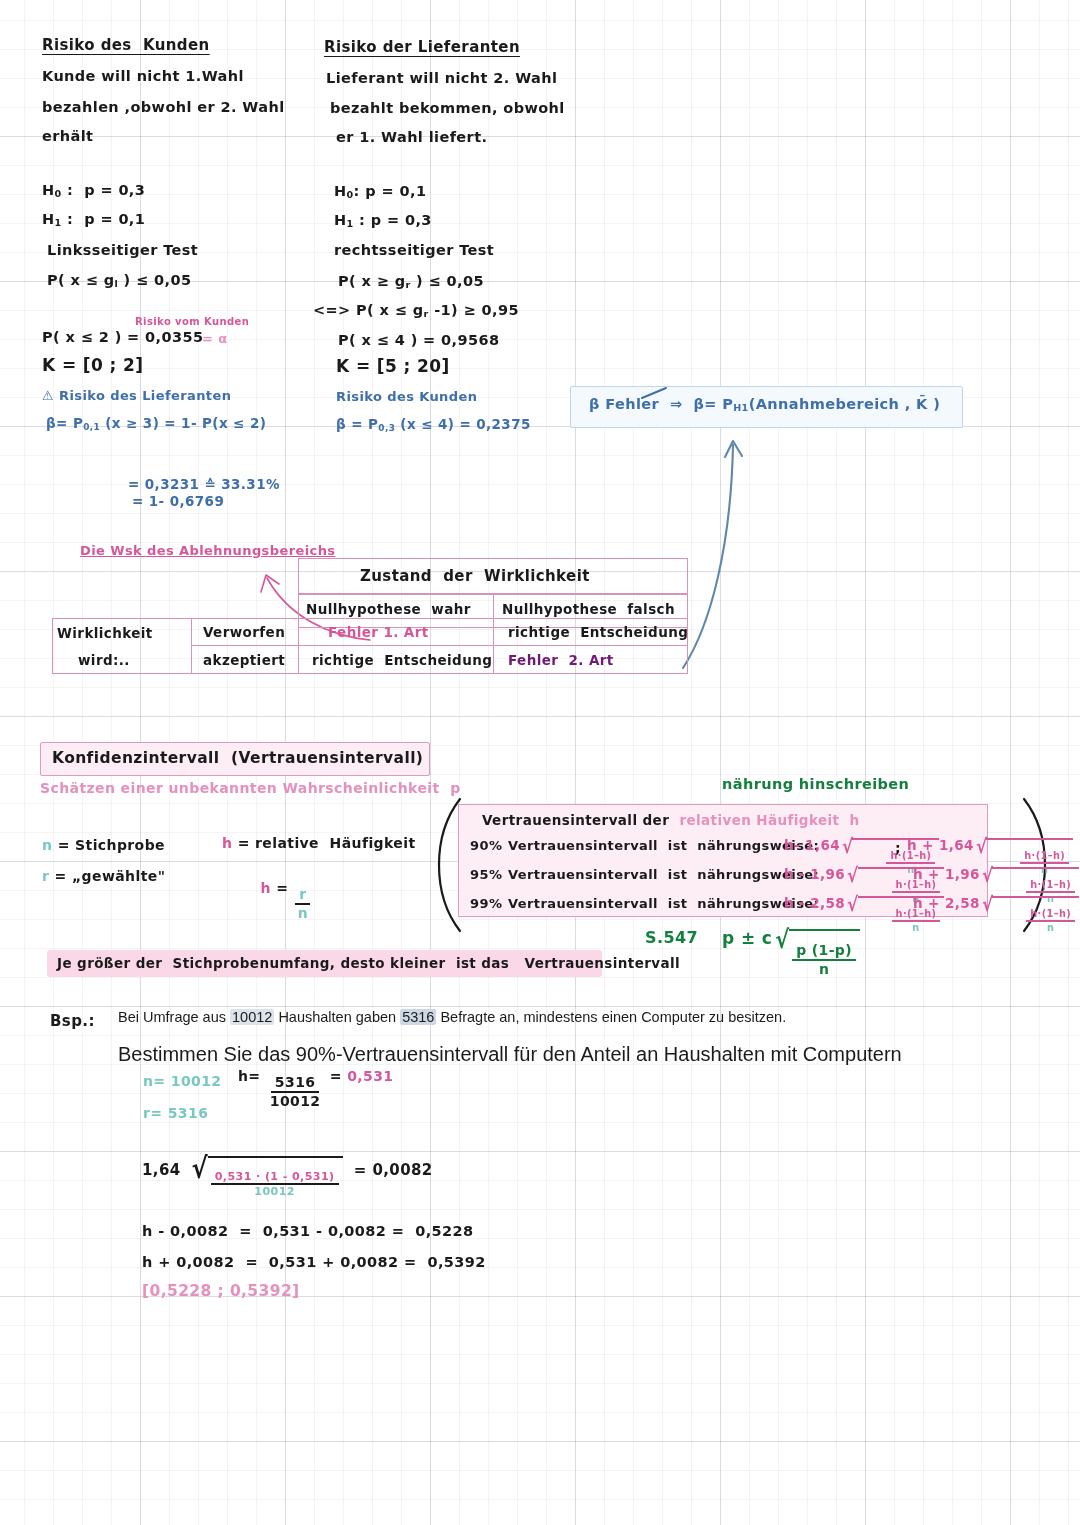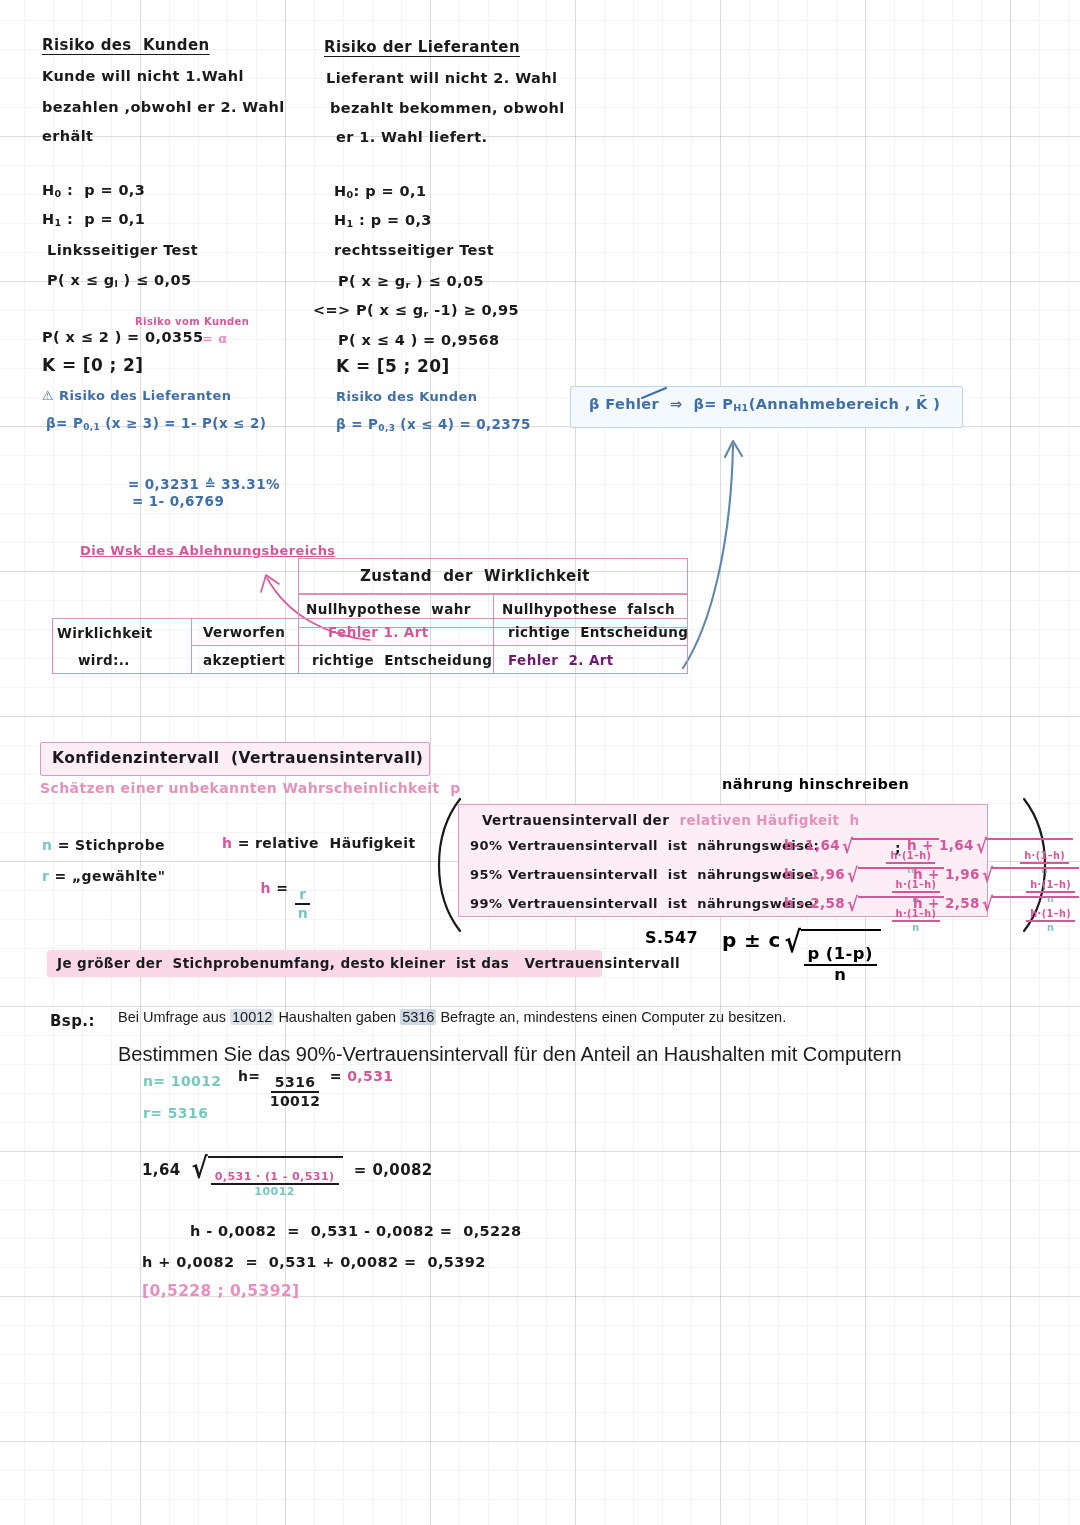--- a/index.html
+++ b/index.html
@@ -31,21 +31,21 @@
   
   .hw {
     font-family:"DejaVu Sans", sans-serif;
     font-weight:700;
     letter-spacing:0.4px;
   }
   .ink-black { color:#1a1a1a; }
   .ink-blue  { color:#3f6fa8; }
   .ink-pink  { color:#d6569a; }
   .ink-pinkl { color:#e690bd; }
-  .ink-purple{ color:#000000; }
+  .ink-purple{ color:#15803d; }
   .ink-teal  { color:#79c8c0; }
   .ink-lblue { color:#701a75; }
 
   .und { text-decoration:underline; text-underline-offset:4px; }
 
   .sub { font-size:0.66em; vertical-align:-0.25em; }
 
   
   .frac { display:inline-flex; flex-direction:column; align-items:center;
           vertical-align:-0.45em; line-height:1.02; }
@@ -209,33 +209,33 @@
 <div class="abs hw ink-black" style="left:508px; top:867px; font-size:13px;">Vertrauensintervall  ist  nährungsweise:</div>
 <div class="abs hw ink-pink" style="left:784px; top:866px; font-size:13.5px;">h - 1,96<span class="rad" style="margin-left:1px;"><span class="sign">√</span><span class="body"><span class="frac fracsm"><span class="num">h·(1–h)</span><span class="den ink-teal">n</span></span></span></span></div>
 <div class="abs hw ink-pink" style="left:913px; top:866px; font-size:13.5px;">h + 1,96<span class="rad" style="margin-left:1px;"><span class="sign">√</span><span class="body"><span class="frac fracsm"><span class="num">h·(1–h)</span><span class="den ink-teal">n</span></span></span></span></div>
 
 <div class="abs hw ink-black" style="left:470px; top:896px; font-size:13px;">99%</div>
 <div class="abs hw ink-black" style="left:508px; top:896px; font-size:13px;">Vertrauensintervall  ist  nährungsweise:</div>
 <div class="abs hw ink-pink" style="left:784px; top:895px; font-size:13.5px;">h - 2,58<span class="rad" style="margin-left:1px;"><span class="sign">√</span><span class="body"><span class="frac fracsm"><span class="num">h·(1–h)</span><span class="den ink-teal">n</span></span></span></span></div>
 <div class="abs hw ink-pink" style="left:913px; top:895px; font-size:13.5px;">h + 2,58<span class="rad" style="margin-left:1px;"><span class="sign">√</span><span class="body"><span class="frac fracsm"><span class="num">h·(1–h)</span><span class="den ink-teal">n</span></span></span></span></div>
 
 <div class="abs hw ink-purple" style="left:645px; top:928px; font-size:16px;">S.547</div>
-<div class="abs hw ink-purple" style="left:722px; top:928px; font-size:20px;">p ± c<span class="rad" style="margin-left:2px;"><span class="sign">√</span><span class="body"><span class="frac" style="font-size:0.82em;"><span class="num">p (1-p)</span><span class="den">n</span></span></span></span></div>
+<div class="abs hw ink-purple" style="left:722px; top:928px; font-size:17px;">p ± c<span class="rad" style="margin-left:2px;"><span class="sign">√</span><span class="body"><span class="frac" style="font-size:0.82em;"><span class="num">p (1-p)</span><span class="den">n</span></span></span></span></div>
 
 <div class="abs banner" style="left:47px; top:950px; width:555px; height:27px;"></div>
 <div class="abs hw ink-black" style="left:57px; top:955px; font-size:13.5px;">Je größer der  Stichprobenumfang, desto kleiner  ist das   Vertrauensintervall</div>
 
 <div class="abs hw ink-black" style="left:50px; top:1012px; font-size:15px;">Bsp.:</div>
 
 <div class="abs printed" style="left:118px; top:1009px; font-size:14.5px;">Bei Umfrage aus <span class="hl-grey">10012</span> Haushalten gaben <span class="hl-grey2">5316</span> Befragte an, mindestens einen Computer zu besitzen.</div>
 
 <div class="abs printed" style="left:118px; top:1043px; font-size:20px;">Bestimmen Sie das 90%-Vertrauensintervall für den Anteil an Haushalten mit Computern</div>
 
 <div class="abs hw ink-teal" style="left:143px; top:1073px; font-size:14px;">n= 10012</div>
 <div class="abs hw ink-teal" style="left:143px; top:1105px; font-size:14px;">r= 5316</div>
 
 <div class="abs hw ink-black" style="left:238px; top:1068px; font-size:14px;">h= <span class="frac"><span class="num">5316</span><span class="den">10012</span></span> = <span class="ink-pink">0,531</span></div>
 
 <div class="abs hw ink-black" style="left:142px; top:1156px; font-size:15px;">1,64 <span class="rad" style="margin-left:4px;"><span class="sign" style="font-size:1.9em;">√</span><span class="body" style="padding-top:3px;"><span class="frac" style="font-size:0.74em;"><span class="num ink-pink" style="border-color:#1a1a1a;">0,531 · (1 - 0,531)</span><span class="den ink-teal">10012</span></span></span></span> &nbsp;= 0,0082</div>
 
-<div class="abs hw ink-black" style="left:142px; top:1223px; font-size:14.5px;padding-left:48px;">h - 0,0082  =  0,531 - 0,0082 =  0,5228</div>
+<div class="abs hw ink-black" style="left:142px; top:1223px; font-size:14.5px;">h - 0,0082  =  0,531 - 0,0082 =  0,5228</div>
 <div class="abs hw ink-black" style="left:142px; top:1254px; font-size:14.5px;">h + 0,0082  =  0,531 + 0,0082 =  0,5392</div>
 <div class="abs hw ink-pinkl" style="left:142px; top:1282px; font-size:15.5px;">[0,5228 ; 0,5392]</div>
 
 </body></html>

